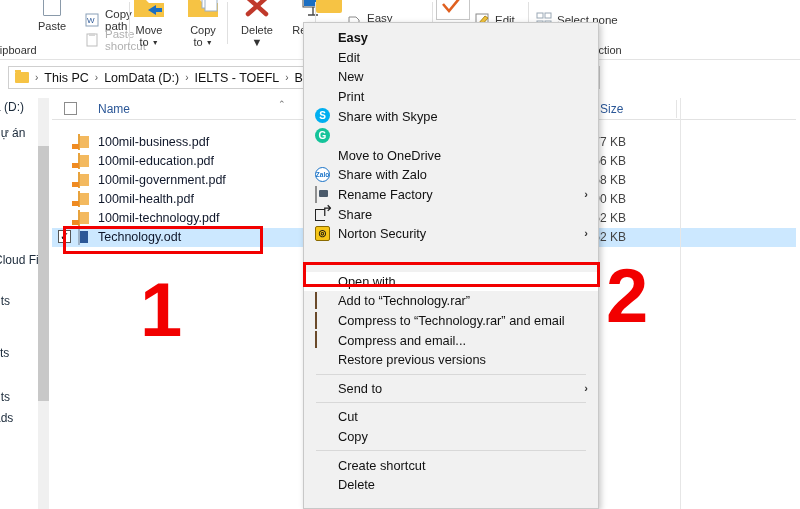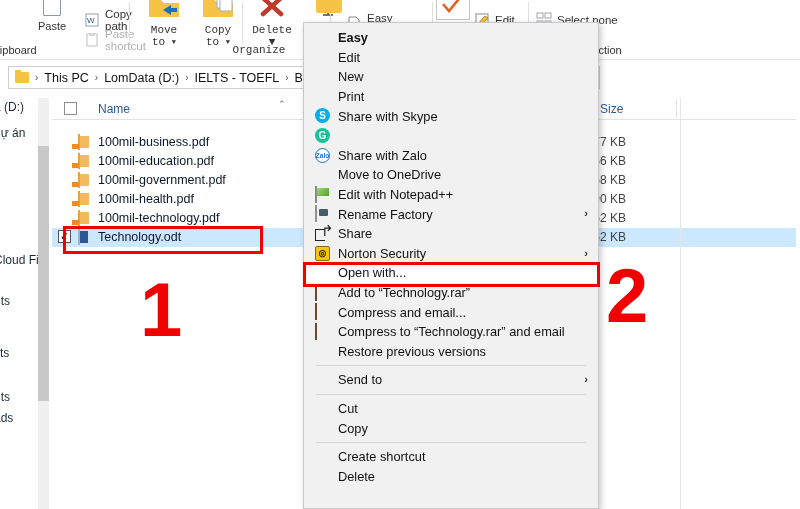--- a/index.html
+++ b/index.html
@@ -172,21 +172,21 @@
               <rect x="3" y="2" width="10" height="12" fill="#fff" stroke="#bdbdbd"></rect>
               <rect x="5" y="1" width="6" height="3" fill="#d6d6d6"></rect>
             </svg>
         </span>
         <span>Paste shortcut</span>
       </div>
       <div class="rgroup-label" style="left:-52px;width:130px;text-align:center;">Clipboard</div>
       <div class="rgroup-sep" style="left:129px;"></div>
     </div>
 
-    <div class="rgroup" style="position:absolute;left:134px;top:0;width:190px;font-family:Liberation Mono, monospace;">
+    <div class="rgroup" style="position:absolute;left:119px;top:0;width:190px;">
       <div class="rbtn-big" style="left:4px;">
         <span class="glyph">
           <svg width="34" height="26" viewBox="0 0 34 26">
             <path d="M2 6 h12 l3 3 h15 v14 H2 z" fill="#f6c344"></path>
             <path d="M24 11 l-8 5 8 5 v-3 h6 v-4 h-6 z" fill="#1b6ec2"></path>
           </svg>
         </span>
         <span class="cap">Move</span>
         <span class="cap"><span>to</span> <span class="caret">▼</span></span>
       </div>
@@ -214,21 +214,20 @@
       <div class="rbtn-big" style="left:166px;width:56px;">
         <span class="glyph">
           <svg width="30" height="26" viewBox="0 0 30 26">
             <rect x="6" y="3" width="18" height="9" fill="#1b6ec2"></rect>
             <rect x="5" y="2" width="20" height="11" fill="none" stroke="#4a4a4a"></rect>
             <path d="M15 13 v8 M10 21 h10" stroke="#4a4a4a" stroke-width="1.4"></path>
           </svg>
         </span>
         <span class="cap">Rename</span>
       </div>
-      <div class="rgroup-label" style="left:30px;width:190px;">Organize</div>
       <div class="rgroup-sep" style="left:196px;"></div>
     </div>
 
     <div class="rgroup" style="position:absolute;left:328px;top:0;width:110px;">
       <div style="position:absolute;left:-12px;top:-8px;">
         <span class="folder-ico"></span>
       </div>
       <div class="rbtn-small" style="left:18px;top:12px;">
         <span class="ico">
           <svg width="16" height="16" viewBox="0 0 16 16">
@@ -378,38 +377,32 @@
     </div>
 
     <div class="mi">
       <span class="mico">
         <span class="ic-round" style="background:#15c39a;">G</span>
       </span>
     </div>
 
     <div class="mi">
       <span class="mico">
+        <span class="ic-cloud"></span>
+      </span>
+      <span>Move to OneDrive</span>
+    </div>
+
+    <div class="mi">
+      <span class="mico">
         <span class="ic-zalo">Zalo</span>
       </span>
       <span>Share with Zalo</span>
     </div>
 
-    <div class="mi">
-      <span class="mico">
-        <span class="ic-cloud"></span>
-      </span>
-      <span>Move to OneDrive</span>
-    </div>
-
-    <div class="mi">
-      <span class="mico">
-        <span class="ic-npp"></span>
-      </span>
-      <span>Edit with Notepad++</span>
-    </div>
 
     <div class="mi">
       <span class="mico">
         <span class="ic-ff"></span>
       </span>
       <span>Rename Factory</span>
       <span class="arrow">›</span>
     </div>
 
     <div class="mi">
@@ -420,35 +413,35 @@
     </div>
 
     <div class="mi">
       <span class="mico">
         <span class="ic-norton">◎</span>
       </span>
       <span>Norton Security</span>
       <span class="arrow">›</span>
     </div>
 
-    <div class="mi" style="background:#ffffff;">
+    <div class="mi" style="background:#ffffff;margin-top:28px;">
       <span>Open with...</span>
     </div>
 
     <div class="mi">
       <span class="mico"><span class="ic-rar"></span></span>
       <span>Add to “Technology.rar”</span>
     </div>
     <div class="mi">
       <span class="mico"><span class="ic-rar"></span></span>
+      <span>Compress to “Technology.rar” and email</span>
+    </div>
+    <div class="mi">
+      <span class="mico"><span class="ic-rar"></span></span>
       <span>Compress and email...</span>
-    </div>
-    <div class="mi">
-      <span class="mico"><span class="ic-rar"></span></span>
-      <span>Compress to “Technology.rar” and email</span>
     </div>
     <div class="mi">
       <span>Restore previous versions</span>
     </div>
 
     <div class="msep"></div>
 
     <div class="mi">
       <span>Send to</span>
       <span class="arrow">›</span>

